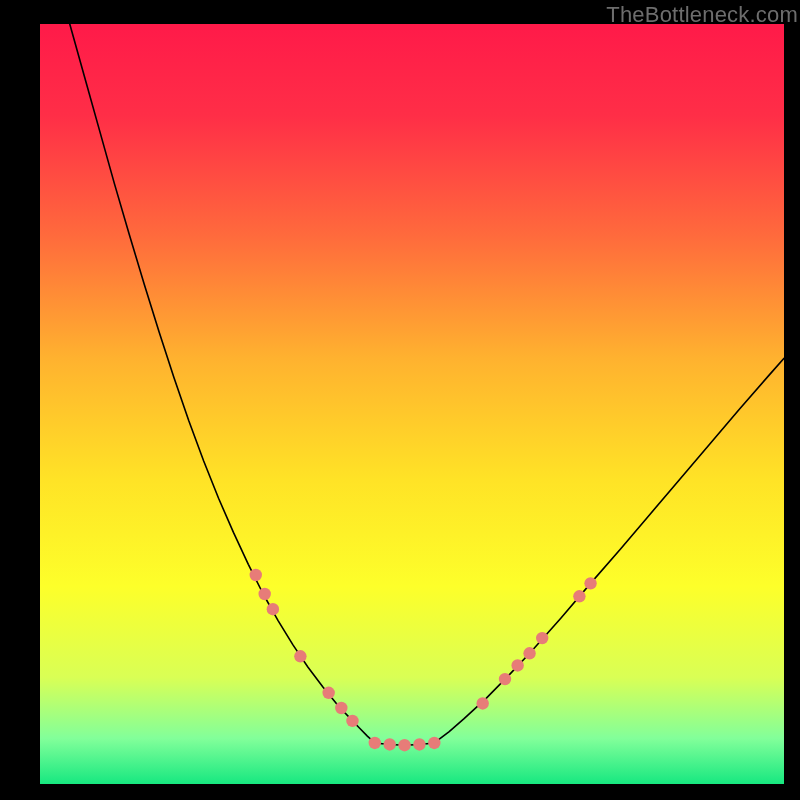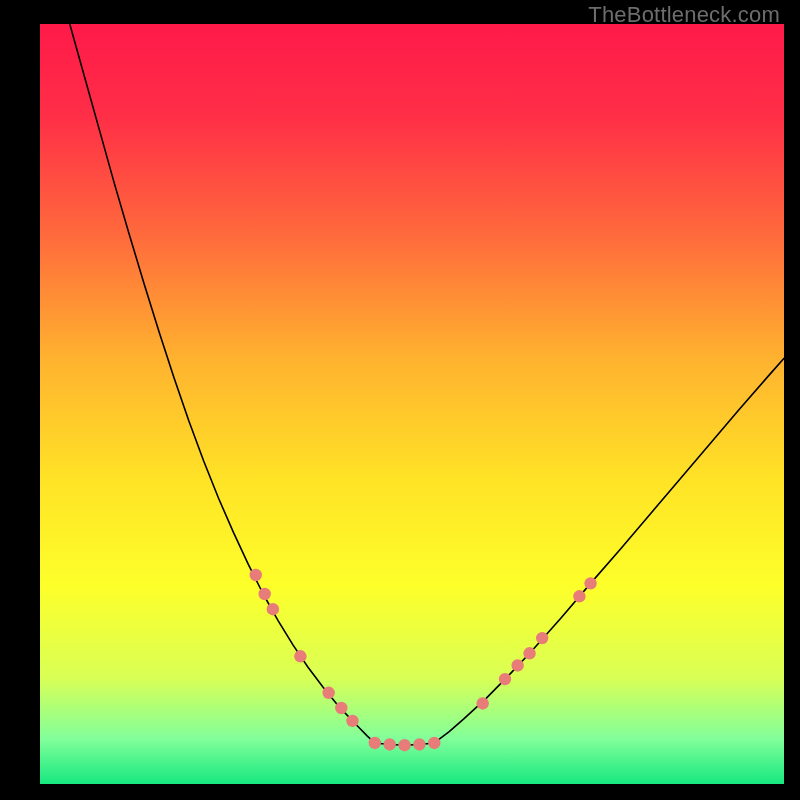--- a/index.html
+++ b/index.html
@@ -22,21 +22,21 @@
   .plot {
     position: absolute;
     left: 40px;
     top: 24px;
     width: 744px;
     height: 760px;
   }
   .watermark {
     position: absolute;
     top: 2px;
-    right: 20px;
+    right: 2px;
     color: #6d6d6d;
     font-size: 22px;
     font-weight: 500;
     letter-spacing: 0.2px;
     user-select: none;
   }
 </style>
 </head>
 <body>
 

